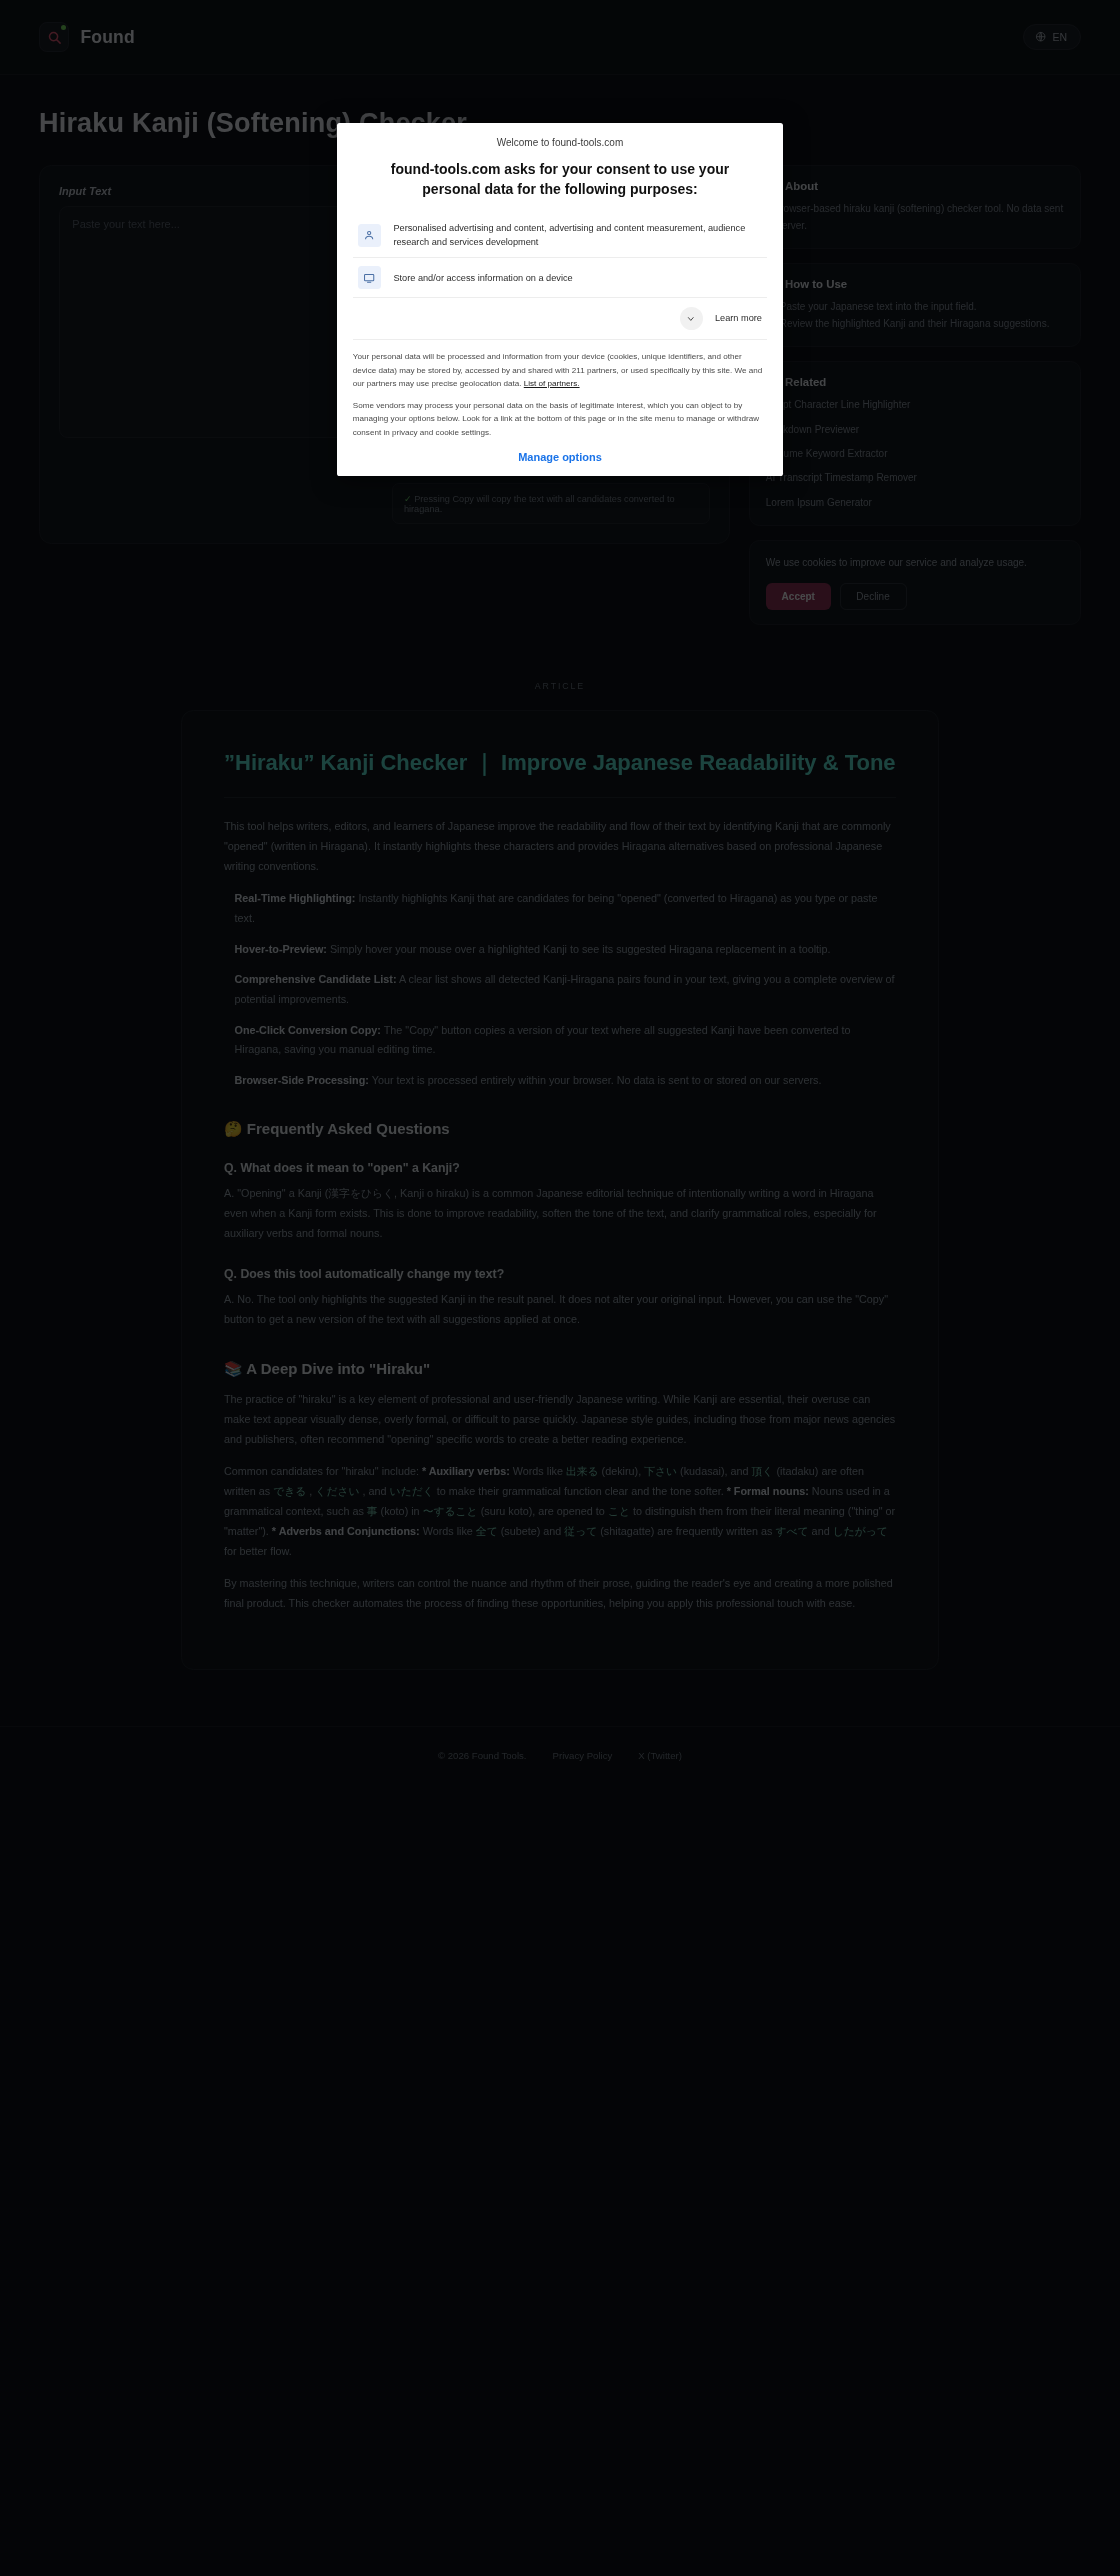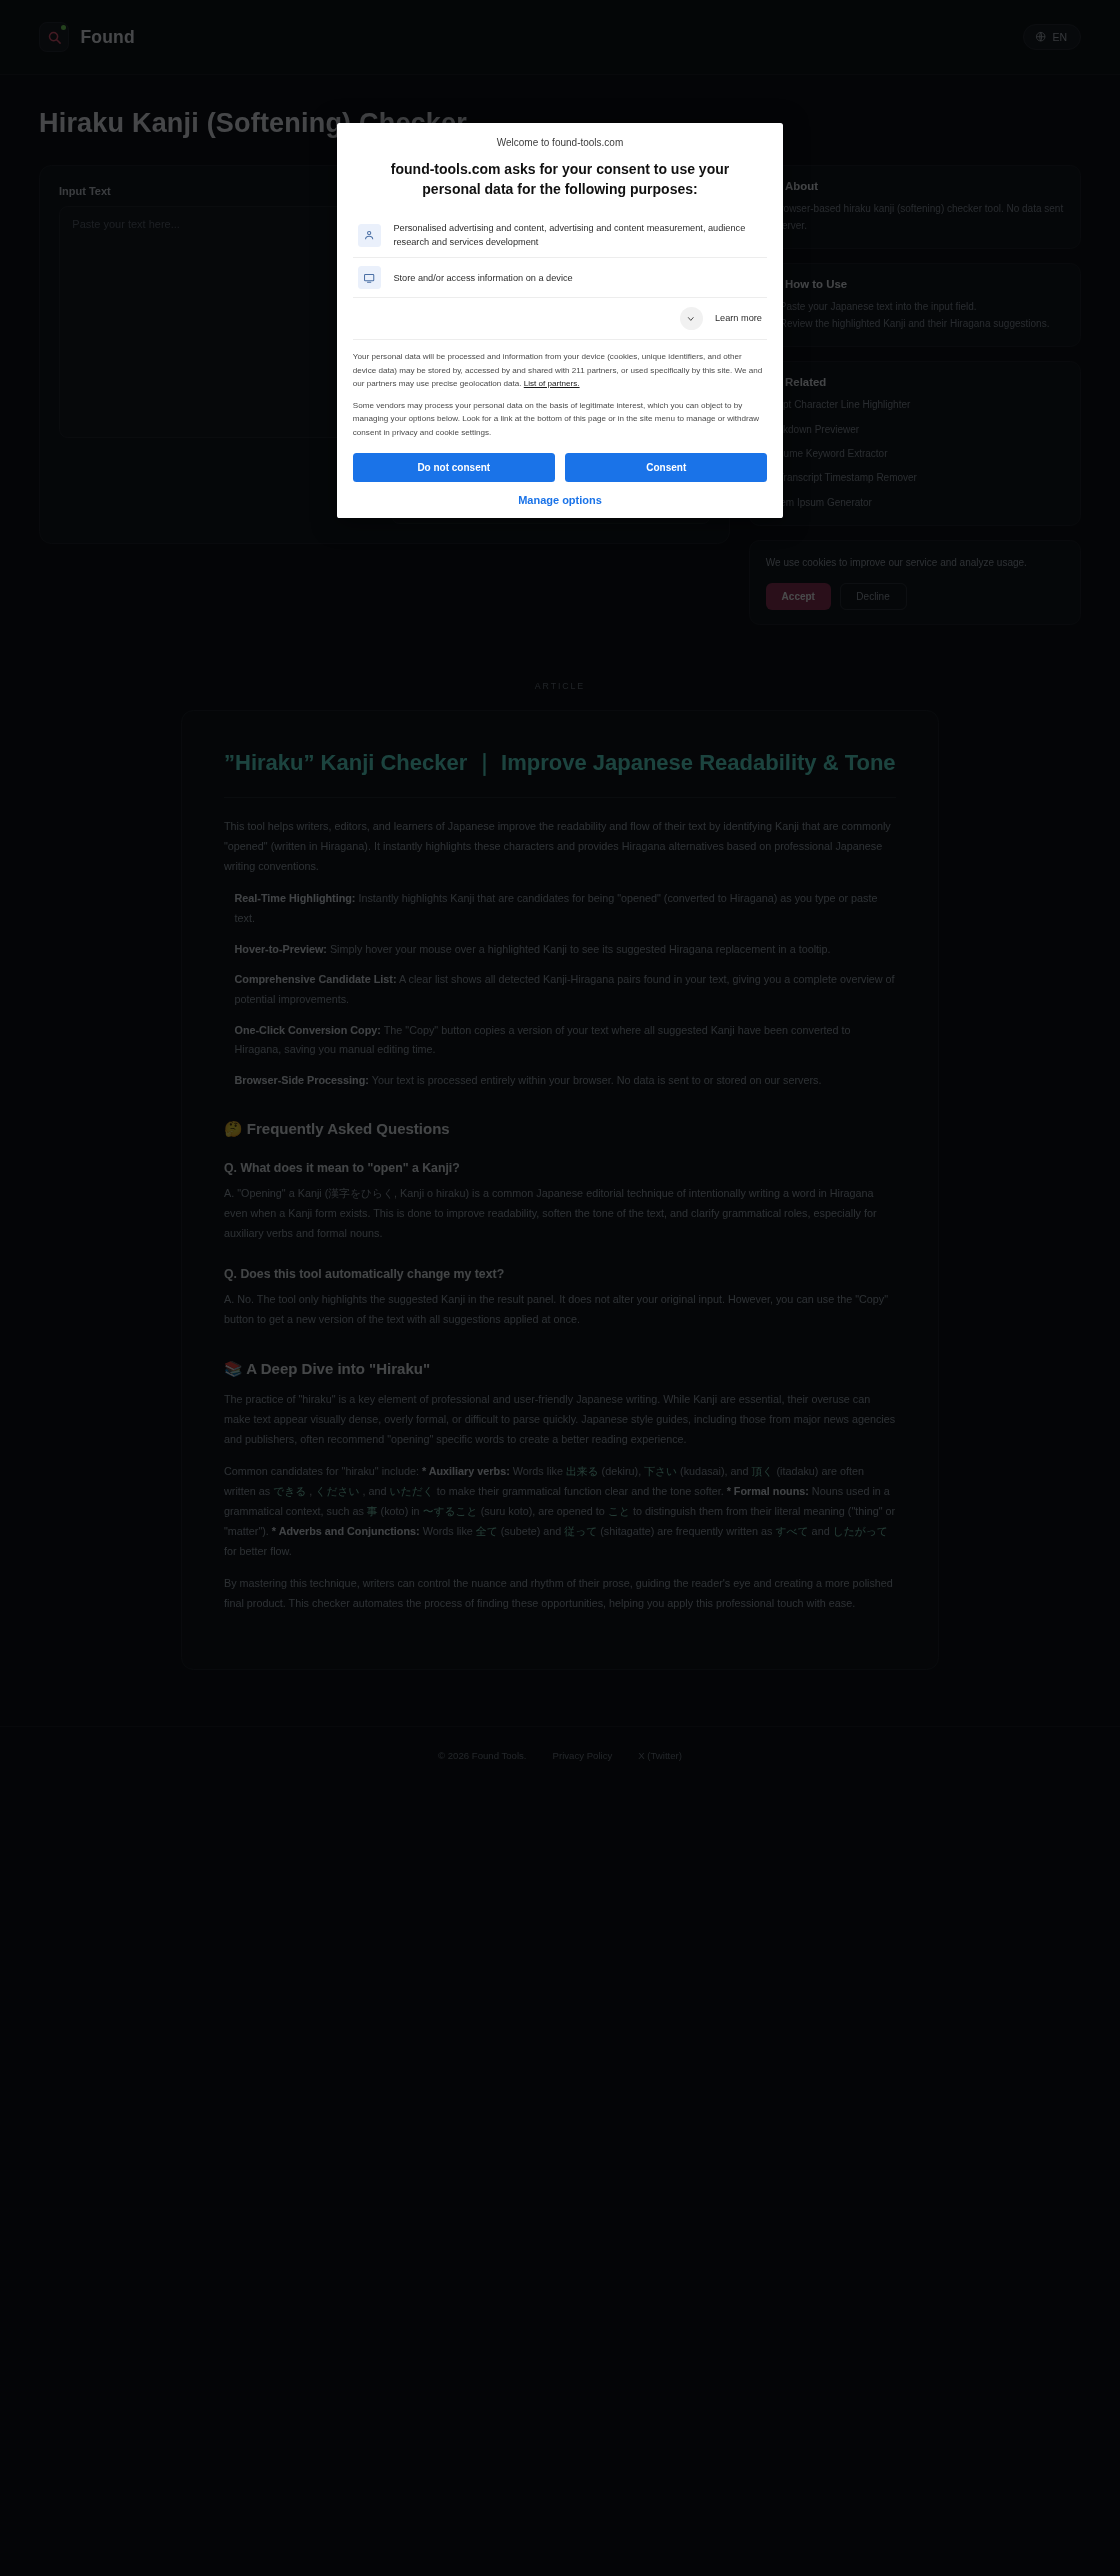--- a/index.html
+++ b/index.html
@@ -70,20 +70,21 @@
     display: flex;
     flex-direction: column;
   }
   .panes { display: flex; gap: 15.8px; }
   .pane { flex: 1; }
   .pane-label {
     font-size: 11px;
     color: #c9ced5;
     font-weight: 600;
     margin-bottom: 8.8px;
+    font-style: italic;
   }
   .pane-box {
     background: #101216;
     border: 0.9px solid #1d2026;
     border-radius: 8.8px;
     height: 232px;
     padding: 11.4px 12.3px;
     font-size: 11px;
     color: #5d646e;
     overflow: hidden;
@@ -469,19 +470,15 @@
     </div>
     <span>Learn more</span>
   </div>
 
   <div class="consent-legal">
     <span>Your personal data will be processed and information from your device (cookies, unique identifiers, and other device data) may be stored by, accessed by and shared with 211 partners, or used specifically by this site. We and our partners may use precise geolocation data.</span>
     <a href="#">List of partners.</a>
   </div>
   <div class="consent-legal second">Some vendors may process your personal data on the basis of legitimate interest, which you can object to by managing your options below. Look for a link at the bottom of this page or in the site menu to manage or withdraw consent in privacy and cookie settings.</div>
 
-  <div class="consent-buttons">
-    <button>Do not consent</button>
-    <button>Consent</button>
-  </div>
   <div class="manage">Manage options</div>
 </div>
 
 
 </body></html>

